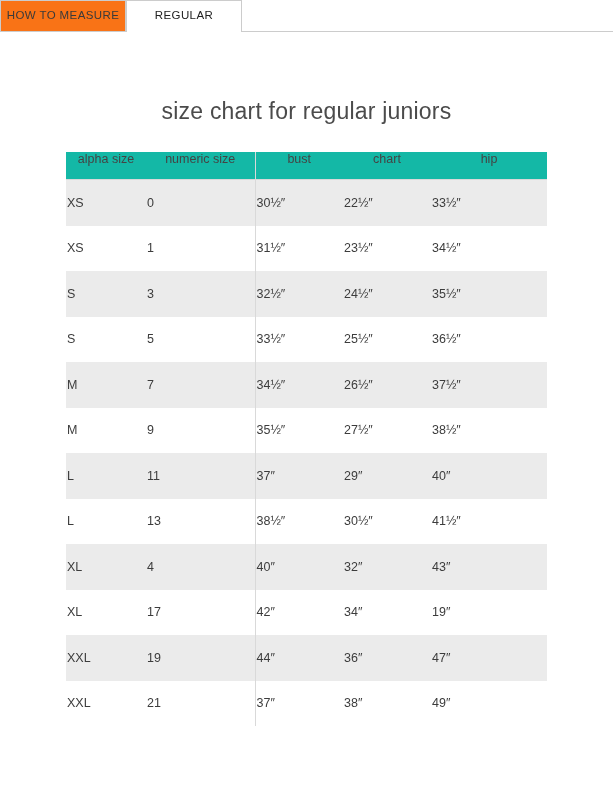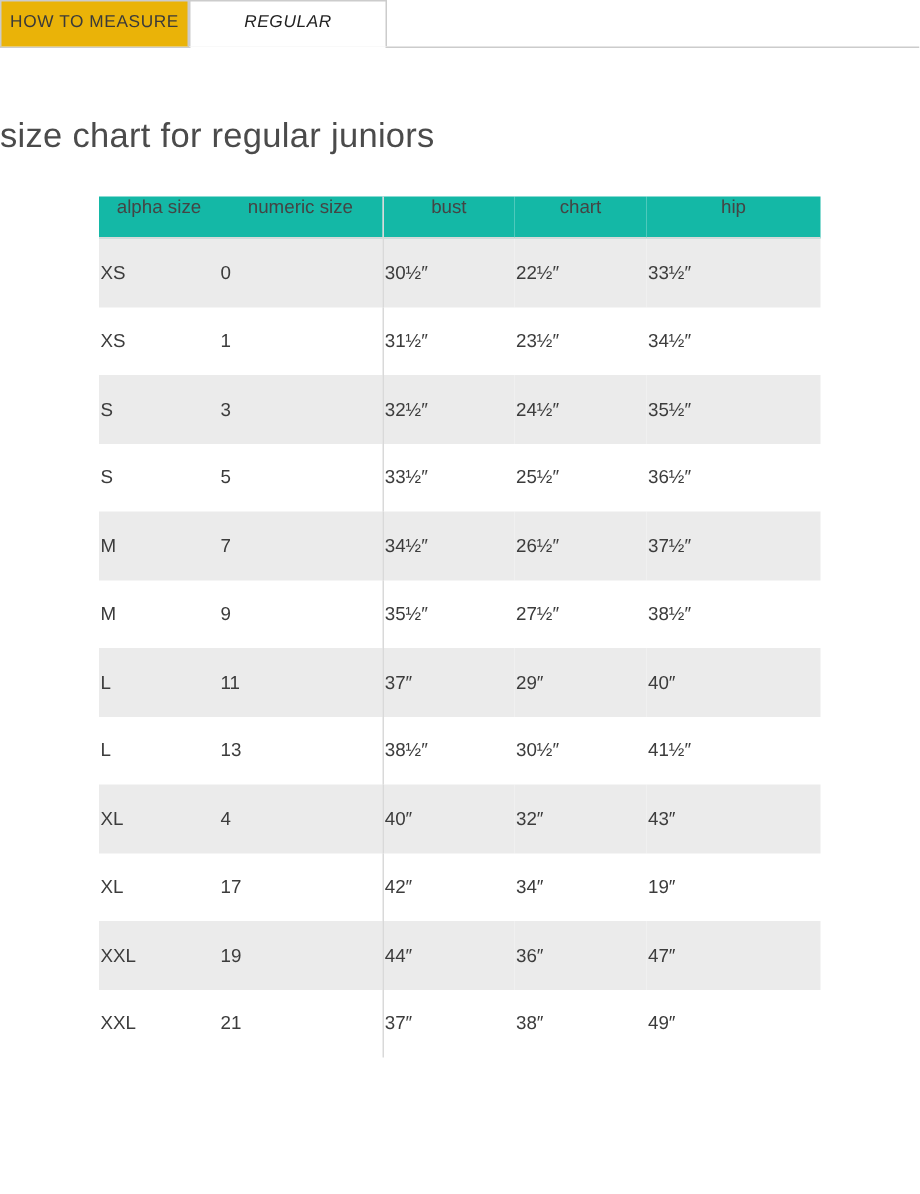--- a/index.html
+++ b/index.html
@@ -26,49 +26,49 @@
   .tab {
     box-sizing: border-box;
     height: 31px;
     line-height: 29px;
     text-align: center;
     font-size: 11.5px;
     letter-spacing: 0.4px;
     color: #3a3a3a;
     border: 1px solid #cccccc;
     border-bottom: none;
-    background: #eab308;
+    background: #f97316;
     white-space: nowrap;
   }
   .tab.t0 { width: 126px; }
-  .tab.t1 { width: 132px; font-style: italic; }
+  .tab.t1 { width: 116px; }
   .tab.t2 { width: 126px; }
   .tab.active {
     background: #ffffff;
     color: #222222;
     position: relative;
     z-index: 2;
   }
   .tab.active::after {
     content: "";
     position: absolute;
     left: 0;
     right: 0;
     bottom: -1px;
     height: 1px;
     background: #ffffff;
   }
 
   
   .title {
-    text-align: left;
+    text-align: center;
     font-size: 23px;
     color: #4b4b4b;
     font-weight: normal;
-    margin: 45px 0 0 0;
+    margin: 66px 0 0 0;
     letter-spacing: 0.2px;
   }
 
   
   .table-wrap {
     margin-top: 27px;
     padding: 0 66px;
     box-sizing: border-box;
   }
   table.sizechart {

